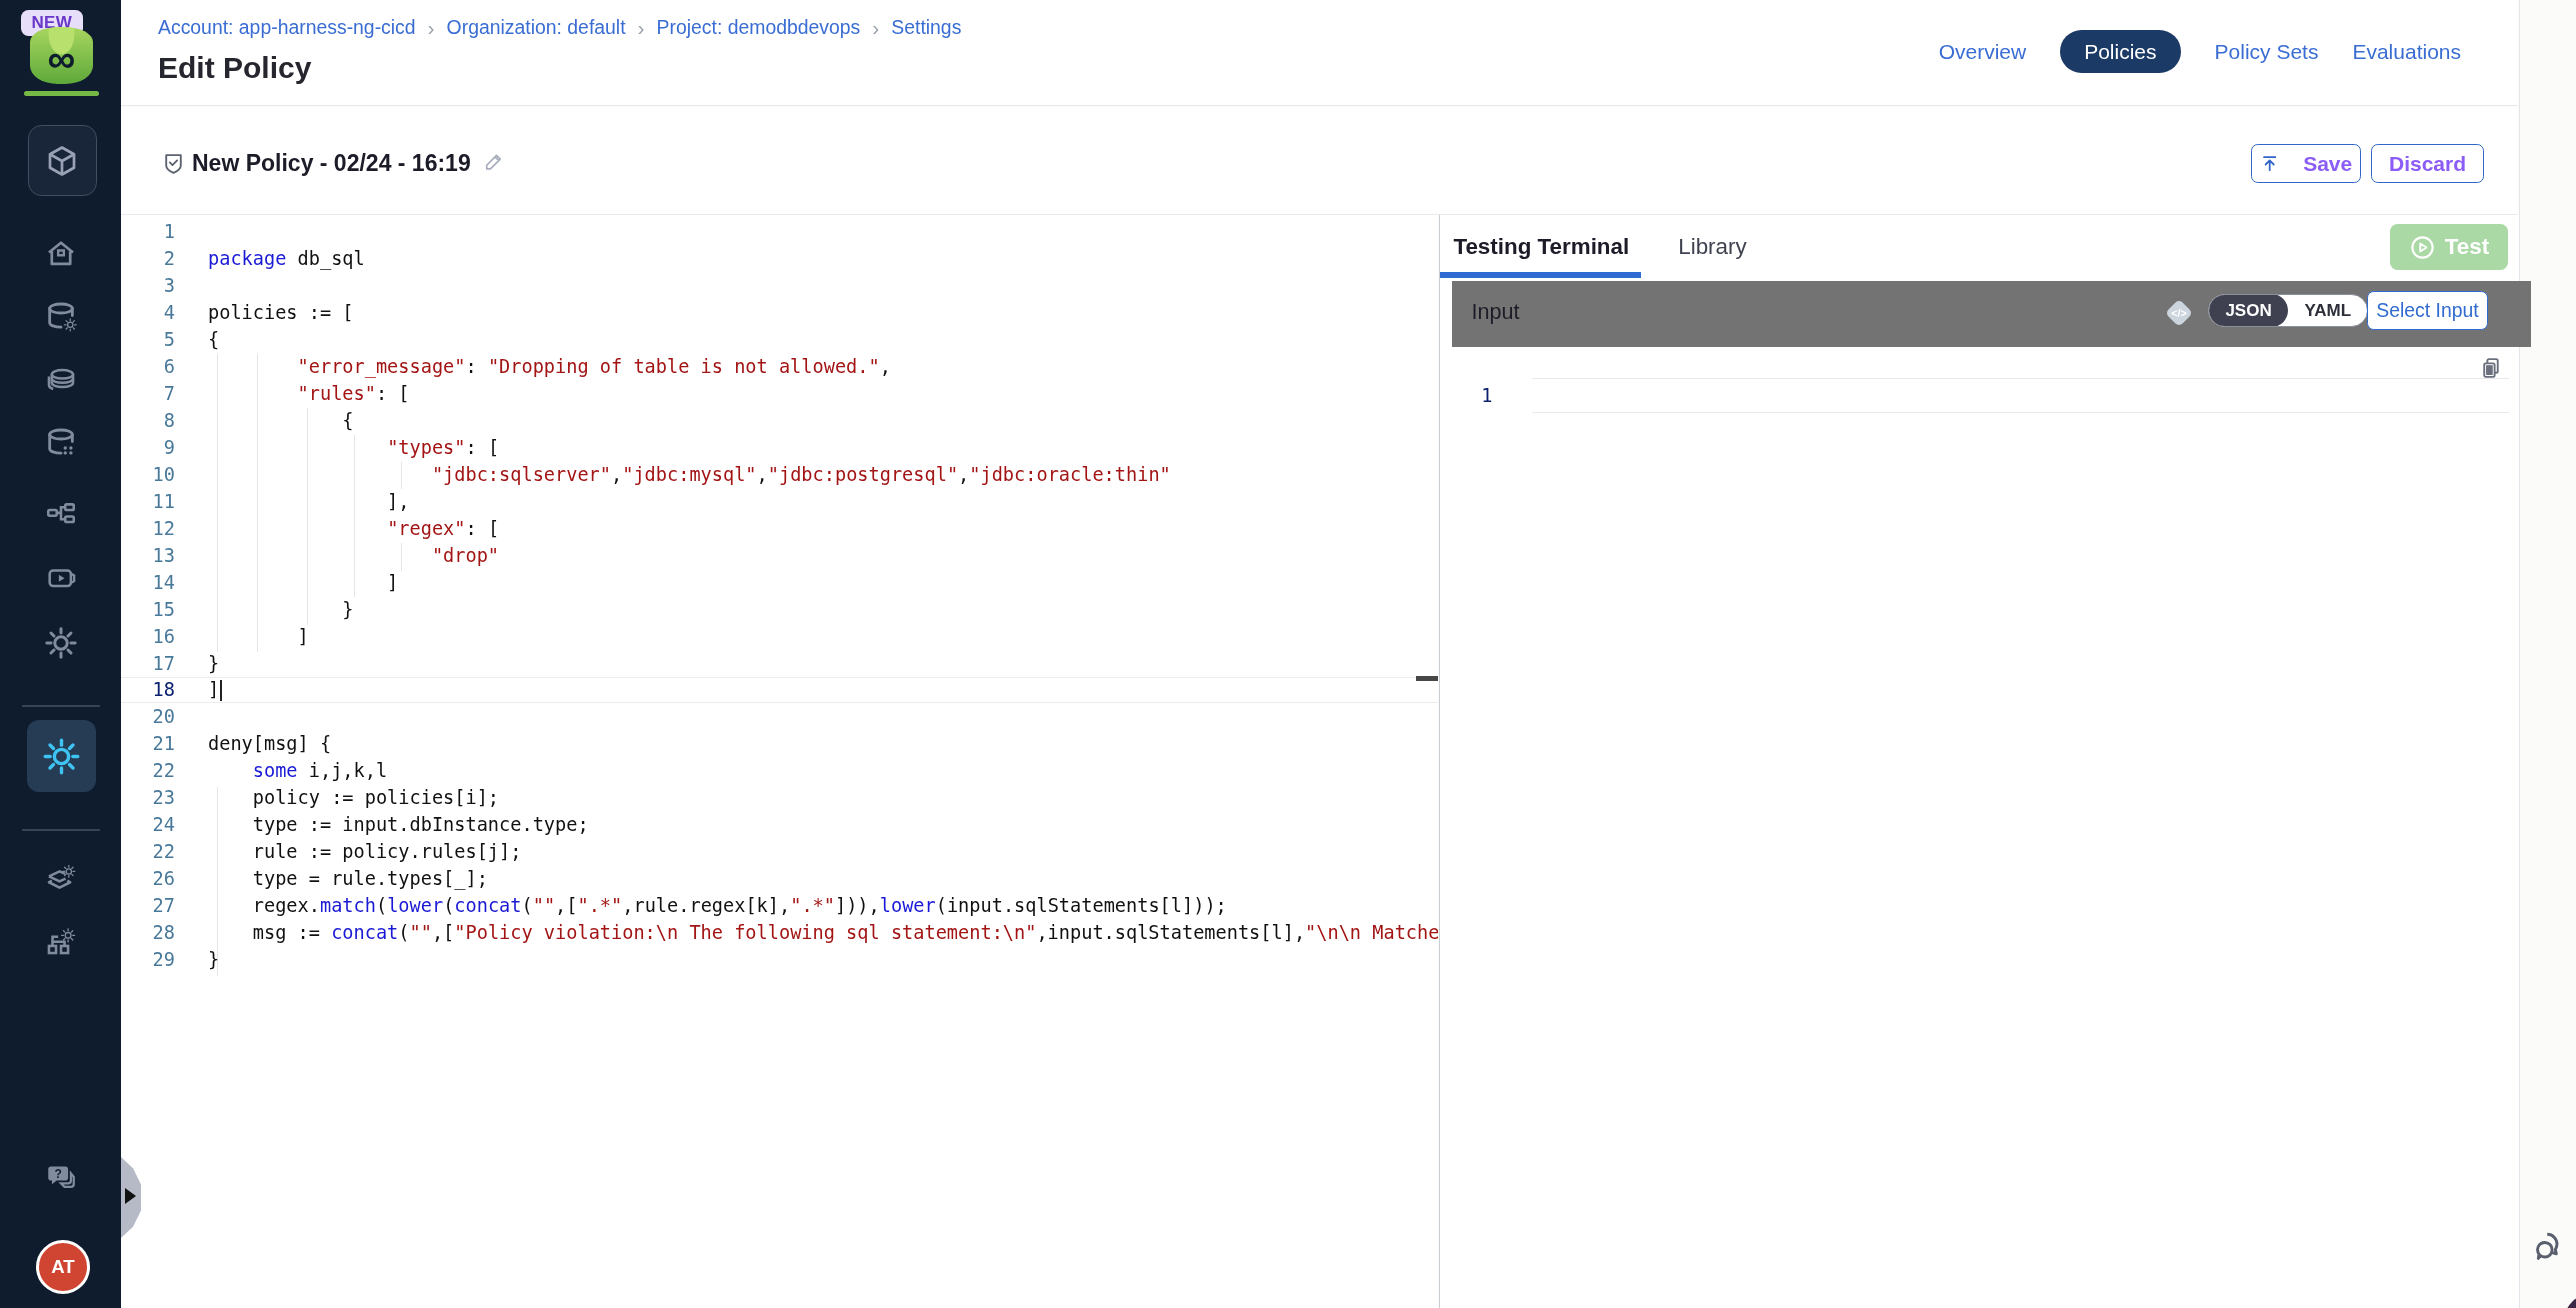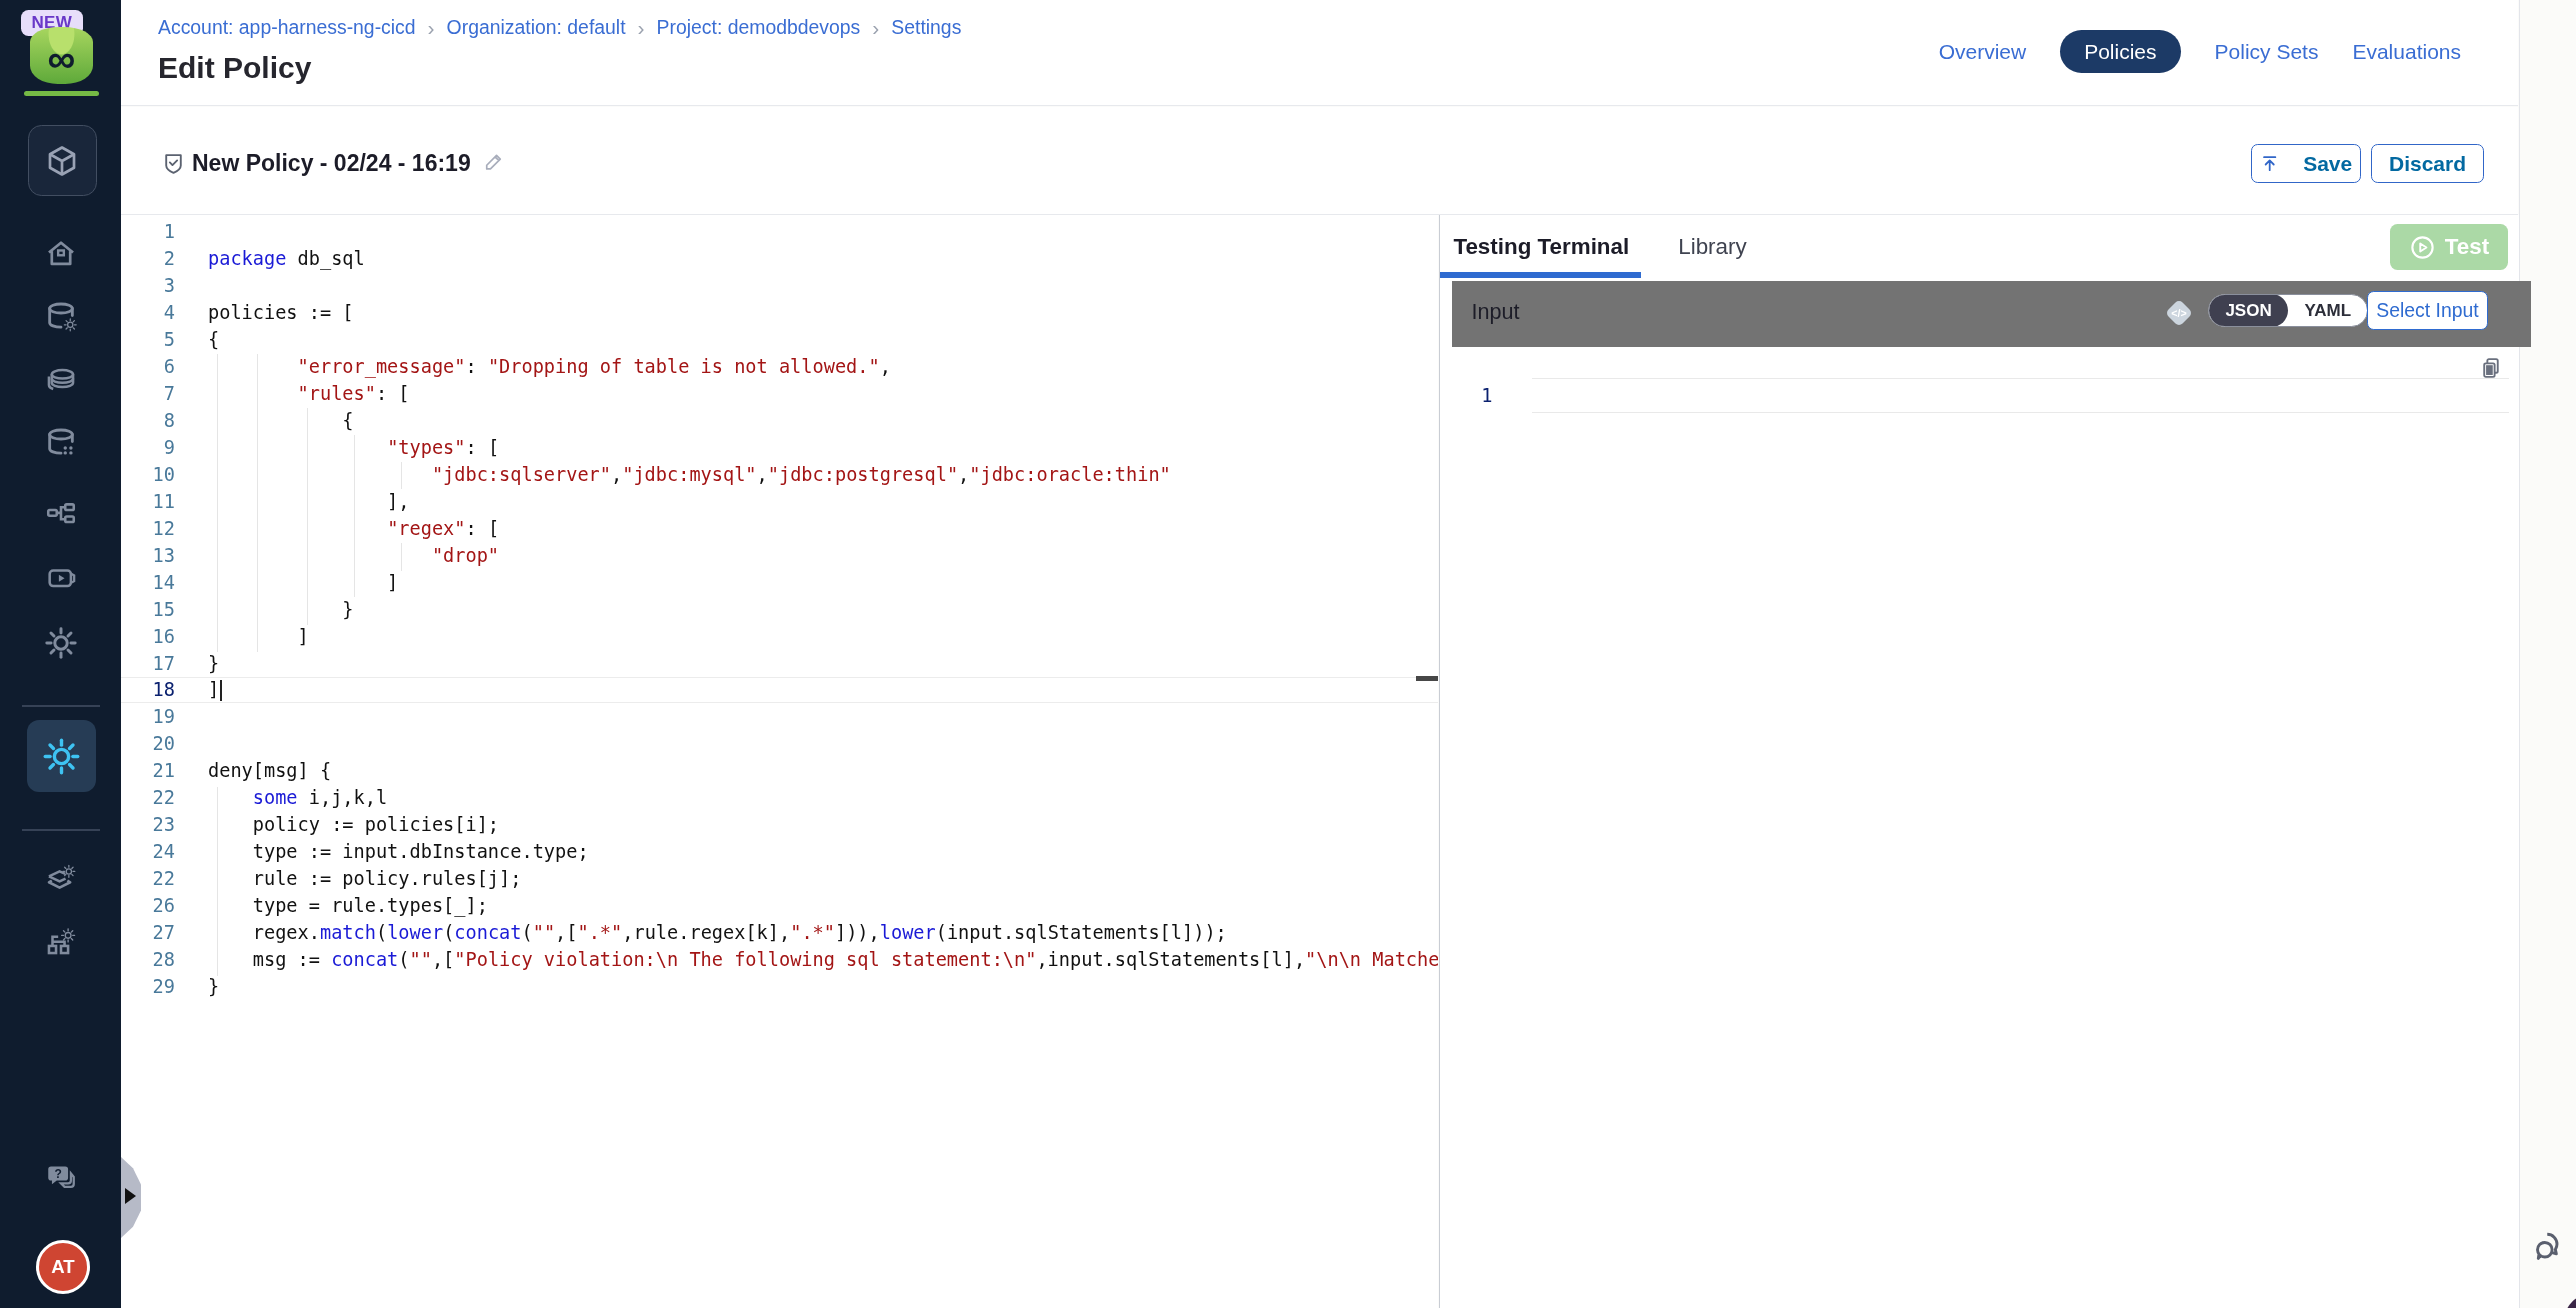--- a/index.html
+++ b/index.html
@@ -44,21 +44,21 @@
   
   #rightstrip{position:absolute;left:2519px;top:0;width:57px;height:1309px;background:#fbfbf9;border-left:1.5px solid #e3e5ea;}
   .chat-duo{position:absolute;left:2531px;top:1227px;width:39px;height:39px;color:#5a5f6e;z-index:6;}
   .purple-wedge{position:absolute;left:2564px;top:1294px;width:54px;height:54px;border-radius:50%;background:#3a2647;z-index:7;}
   
   #toolbar{position:absolute;left:121px;top:107px;width:2397px;height:107px;background:#fff;border-bottom:1.5px solid #e7e9ed;}
   .shield-ic{position:absolute;left:40px;top:43px;width:25px;height:27px;color:#5b6270;}
   .policy-name{position:absolute;left:71px;top:43px;font-size:23px;font-weight:bold;color:#1c1c28;}
   .pencil-ic{position:absolute;left:362px;top:42px;width:22.4px;height:25px;color:#a8adbb;cursor:pointer;}
   .btn{position:absolute;top:37px;height:39px;border:1.5px solid #3166c8;border-radius:6.7px;background:#fff;
-    color:#0369a1;font-size:21px;font-weight:600;display:flex;align-items:center;justify-content:center;gap:24px;
+    color:#8b5cf6;font-size:21px;font-weight:600;display:flex;align-items:center;justify-content:center;gap:24px;
     box-sizing:border-box;cursor:pointer;font-family:"Liberation Sans",sans-serif;}
   .btn-save{right:157px;width:110px;}
   .btn-discard{right:34px;width:113px;}
   
   #editor{position:absolute;left:121px;top:215px;width:1317px;height:1094px;background:#fff;overflow:hidden;}
   .code-area{position:absolute;left:0;top:3px;width:100%;}
   .code-line{display:flex;height:27px;line-height:27px;font-family:"DejaVu Sans Mono",monospace;font-size:18.6px;white-space:pre;}
   .code-line .gutter{flex:0 0 54px;text-align:right;color:#49799a;}
   .code-line .code{margin-left:33px;}
   .code-line.active{border-top:1.5px solid #ececec;border-bottom:1.5px solid #ececec;height:24px;line-height:24px;}
@@ -312,21 +312,20 @@
       <div class="code-line"><span class="gutter">9</span><span class="code"><span class="tok-d">                </span><span class="tok-s">"types"</span><span class="tok-d">: [</span></span></div>
       <div class="code-line"><span class="gutter">10</span><span class="code"><span class="tok-d">                    </span><span class="tok-s">"jdbc:sqlserver"</span><span class="tok-d">,</span><span class="tok-s">"jdbc:mysql"</span><span class="tok-d">,</span><span class="tok-s">"jdbc:postgresql"</span><span class="tok-d">,</span><span class="tok-s">"jdbc:oracle:thin"</span></span></div>
       <div class="code-line"><span class="gutter">11</span><span class="code"><span class="tok-d">                ],</span></span></div>
       <div class="code-line"><span class="gutter">12</span><span class="code"><span class="tok-d">                </span><span class="tok-s">"regex"</span><span class="tok-d">: [</span></span></div>
       <div class="code-line"><span class="gutter">13</span><span class="code"><span class="tok-d">                    </span><span class="tok-s">"drop"</span></span></div>
       <div class="code-line"><span class="gutter">14</span><span class="code"><span class="tok-d">                ]</span></span></div>
       <div class="code-line"><span class="gutter">15</span><span class="code"><span class="tok-d">            }</span></span></div>
       <div class="code-line"><span class="gutter">16</span><span class="code"><span class="tok-d">        ]</span></span></div>
       <div class="code-line"><span class="gutter">17</span><span class="code"><span class="tok-d">}</span></span></div>
       <div class="code-line active"><span class="gutter">18</span><span class="code"><span class="tok-d">]</span><span class="cursor"></span></span></div>
-      <div class="code-line"><span class="gutter">19</span><span class="code"></span></div>
       <div class="code-line"><span class="gutter">20</span><span class="code"></span></div>
       <div class="code-line"><span class="gutter">21</span><span class="code"><span class="tok-d">deny[msg] {</span></span></div>
       <div class="code-line"><span class="gutter">22</span><span class="code"><span class="tok-d">    </span><span class="tok-k">some</span><span class="tok-d"> i,j,k,l</span></span></div>
       <div class="code-line"><span class="gutter">23</span><span class="code"><span class="tok-d">    policy := policies[i];</span></span></div>
       <div class="code-line"><span class="gutter">24</span><span class="code"><span class="tok-d">    type := input.dbInstance.type;</span></span></div>
       <div class="code-line"><span class="gutter">22</span><span class="code"><span class="tok-d">    rule := policy.rules[j];</span></span></div>
       <div class="code-line"><span class="gutter">26</span><span class="code"><span class="tok-d">    type = rule.types[_];</span></span></div>
       <div class="code-line"><span class="gutter">27</span><span class="code"><span class="tok-d">    regex.</span><span class="tok-k">match</span><span class="tok-d">(</span><span class="tok-k">lower</span><span class="tok-d">(</span><span class="tok-k">concat</span><span class="tok-d">(</span><span class="tok-s">""</span><span class="tok-d">,[</span><span class="tok-s">".*"</span><span class="tok-d">,rule.regex[k],</span><span class="tok-s">".*"</span><span class="tok-d">])),</span><span class="tok-k">lower</span><span class="tok-d">(input.sqlStatements[l]));</span></span></div>
       <div class="code-line"><span class="gutter">28</span><span class="code"><span class="tok-d">    msg := </span><span class="tok-k">concat</span><span class="tok-d">(</span><span class="tok-s">""</span><span class="tok-d">,[</span><span class="tok-s">"Policy violation:\n The following sql statement:\n"</span><span class="tok-d">,input.sqlStatements[l],</span><span class="tok-s">"\n\n Matches th</span></span></div>
       <div class="code-line"><span class="gutter">29</span><span class="code"><span class="tok-d">}</span></span></div>

